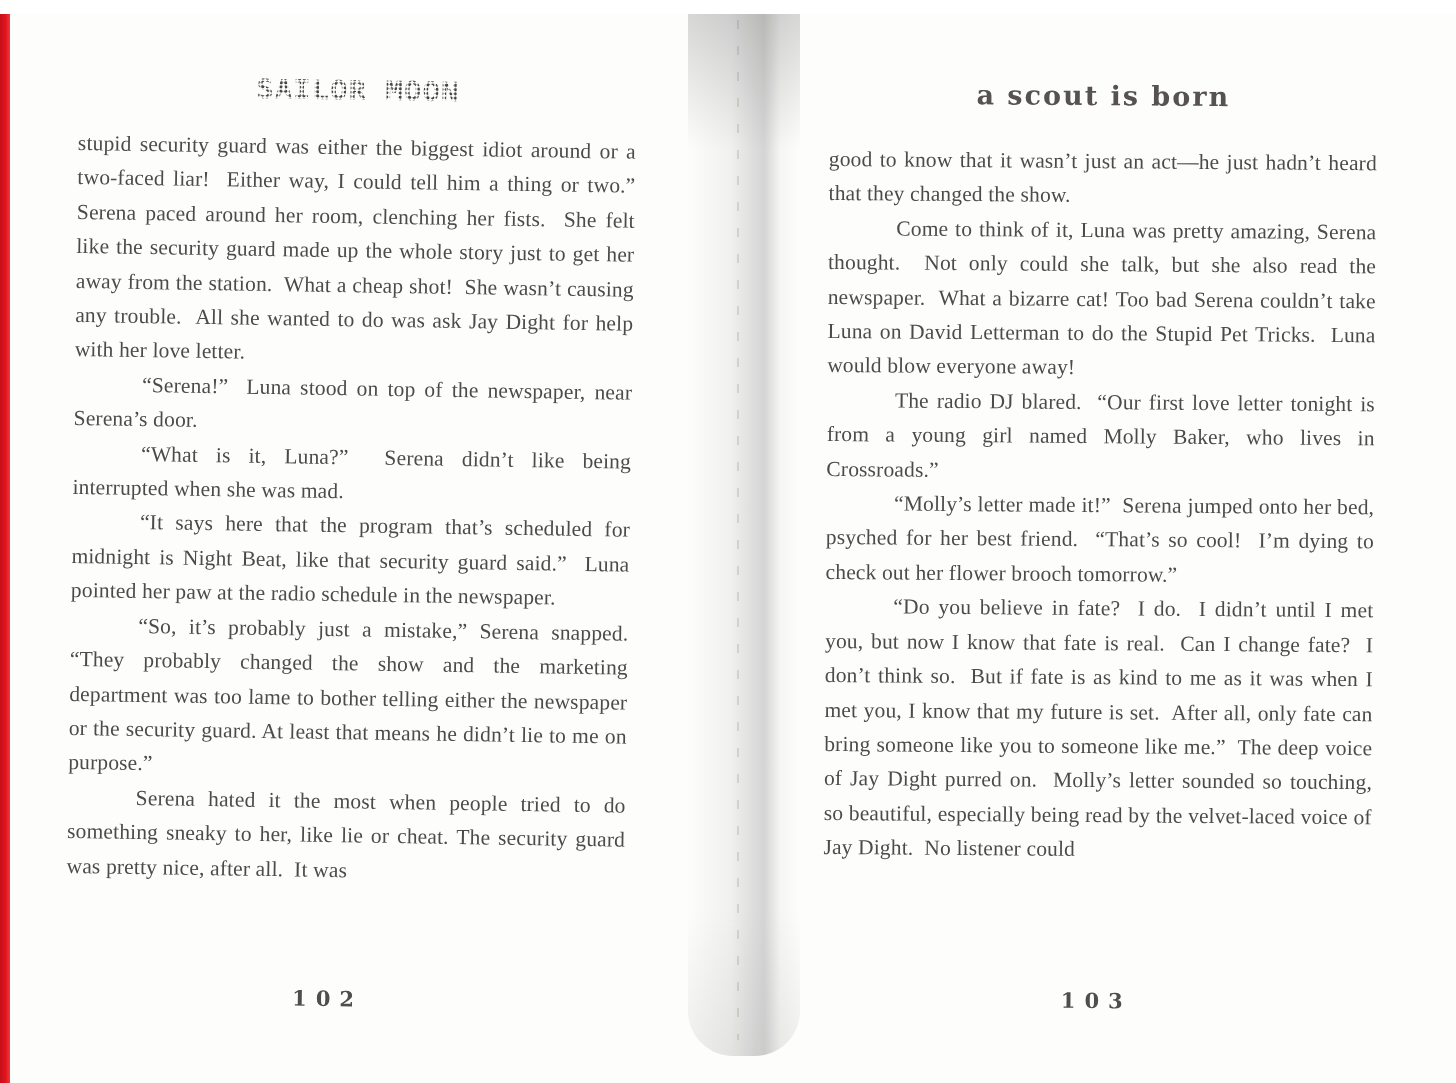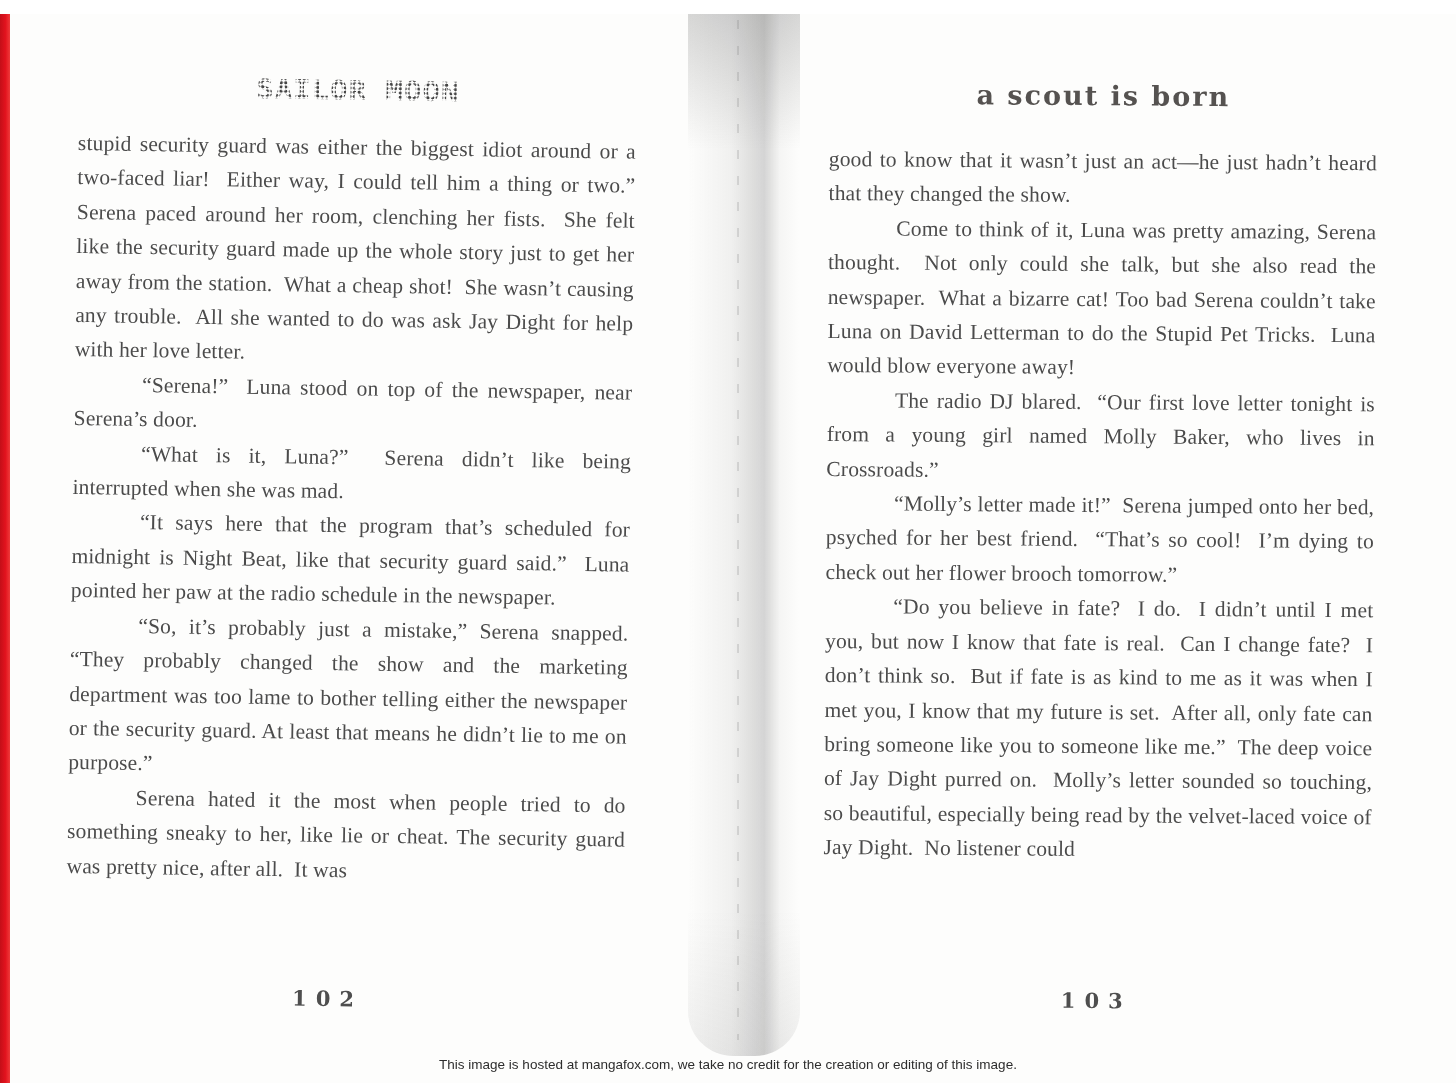--- a/index.html
+++ b/index.html
@@ -119,16 +119,15 @@
       <p class="noindent">good to know that it wasn’t just an act—he just hadn’t heard that they changed the show.</p>
       <p>Come to think of it, Luna was pretty amazing, Serena thought.  Not only could she talk, but she also read the newspaper.  What a bizarre cat! Too bad Serena couldn’t take Luna on David Letterman to do the Stupid Pet Tricks.  Luna would blow everyone away!</p>
       <p>The radio DJ blared.  “Our first love letter tonight is from a young girl named Molly Baker, who lives in Crossroads.”</p>
       <p>“Molly’s letter made it!”  Serena jumped onto her bed, psyched for her best friend.  “That’s so cool!  I’m dying to check out her flower brooch tomorrow.”</p>
       <p>“Do you believe in fate?  I do.  I didn’t until I met you, but now I know that fate is real.  Can I change fate?  I don’t think so.  But if fate is as kind to me as it was when I met you, I know that my future is set.  After all, only fate can bring someone like you to someone like me.”  The deep voice of Jay Dight purred on.  Molly’s letter sounded so touching, so beautiful, especially being read by the velvet-laced voice of Jay Dight.  No listener could</p>
     </div>
     <div class="pagenum">103</div>
   </div>
 
   <div class="watermark">
-    <div>This image is hosted at mangafox.com, we take no credit for the creation or editing of this image.</div>
   </div>
 
 </div>
 
 </body></html>

